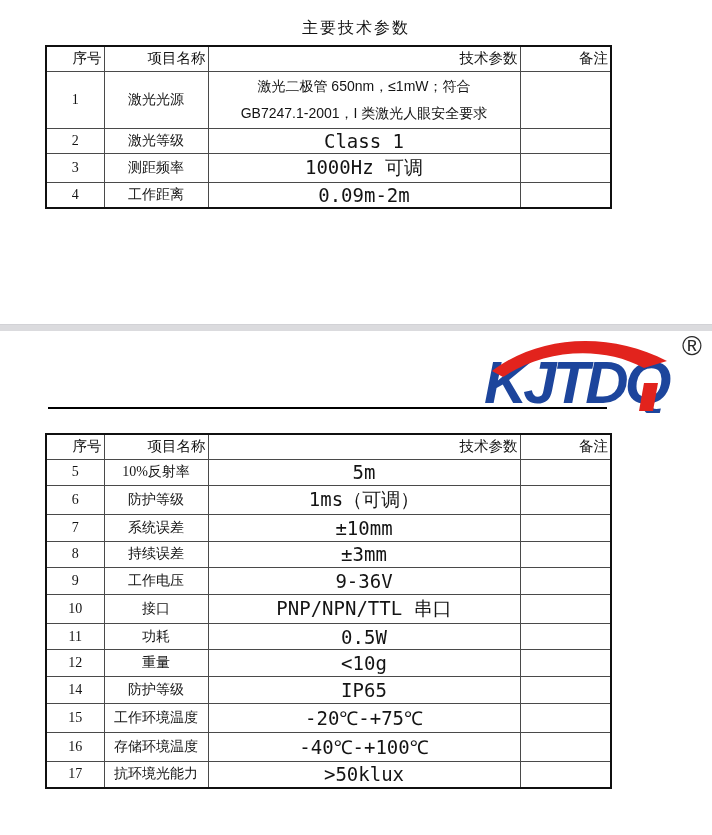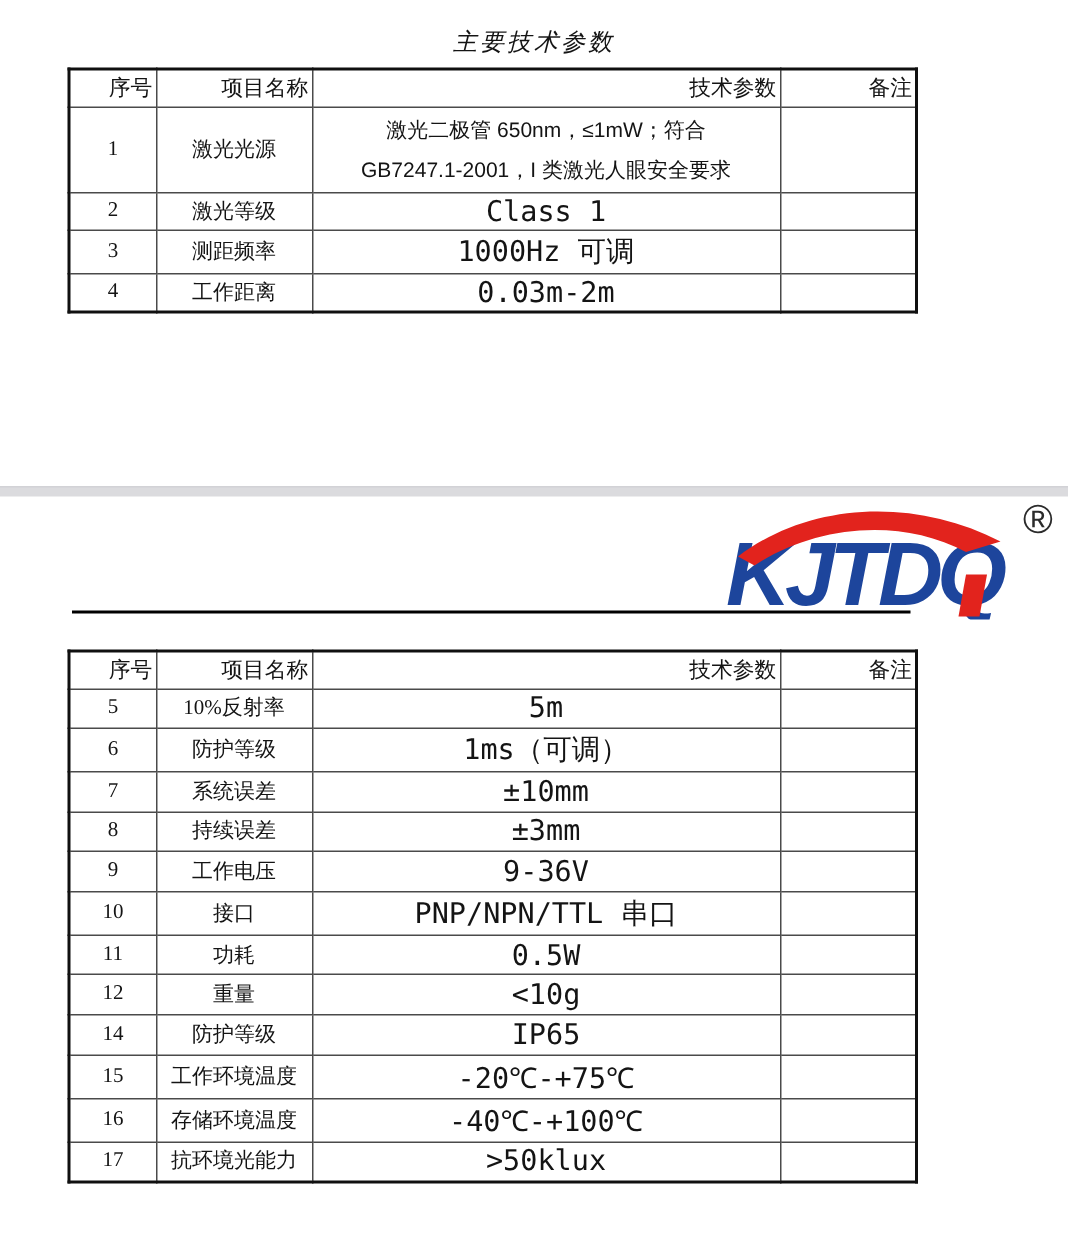--- a/index.html
+++ b/index.html
@@ -12,21 +12,20 @@
     color: #141414;
   }
   .abs { position: absolute; }
 
   
   #doc-title {
     left: 0; right: 0; top: 18px;
     text-align: center;
     font-size: 16px;
     letter-spacing: 2px;
-    font-style: italic;
   }
 
   
   .spec-table {
     position: absolute;
     left: 45px;
     width: 565px;
     border-collapse: collapse;
     table-layout: fixed;
     border: 2px solid #101010;
@@ -109,21 +108,21 @@
       </tr>
       <tr>
         <td>3</td>
         <td>测距频率</td>
         <td class="val">1000Hz 可调</td>
         <td></td>
       </tr>
       <tr>
         <td>4</td>
         <td>工作距离</td>
-        <td class="val">0.03m-2m</td>
+        <td class="val">0.09m-2m</td>
         <td></td>
       </tr>
     </tbody>
 </table>
 
 <div class="abs" id="page-break"></div>
 
 <svg class="abs" id="logo-svg" viewBox="0 0 226 82" xmlns="http://www.w3.org/2000/svg">
   <text x="0" y="72" font-family="'Liberation Sans', sans-serif" font-weight="bold" font-style="italic" font-size="60" letter-spacing="-4" fill="#1d459c">KJTDQ</text>
   <path d="M 8 40 C 55 4 125 0 183 30 L 160 37 C 115 13 58 20 19 46 Z" fill="#e2231d"></path>

